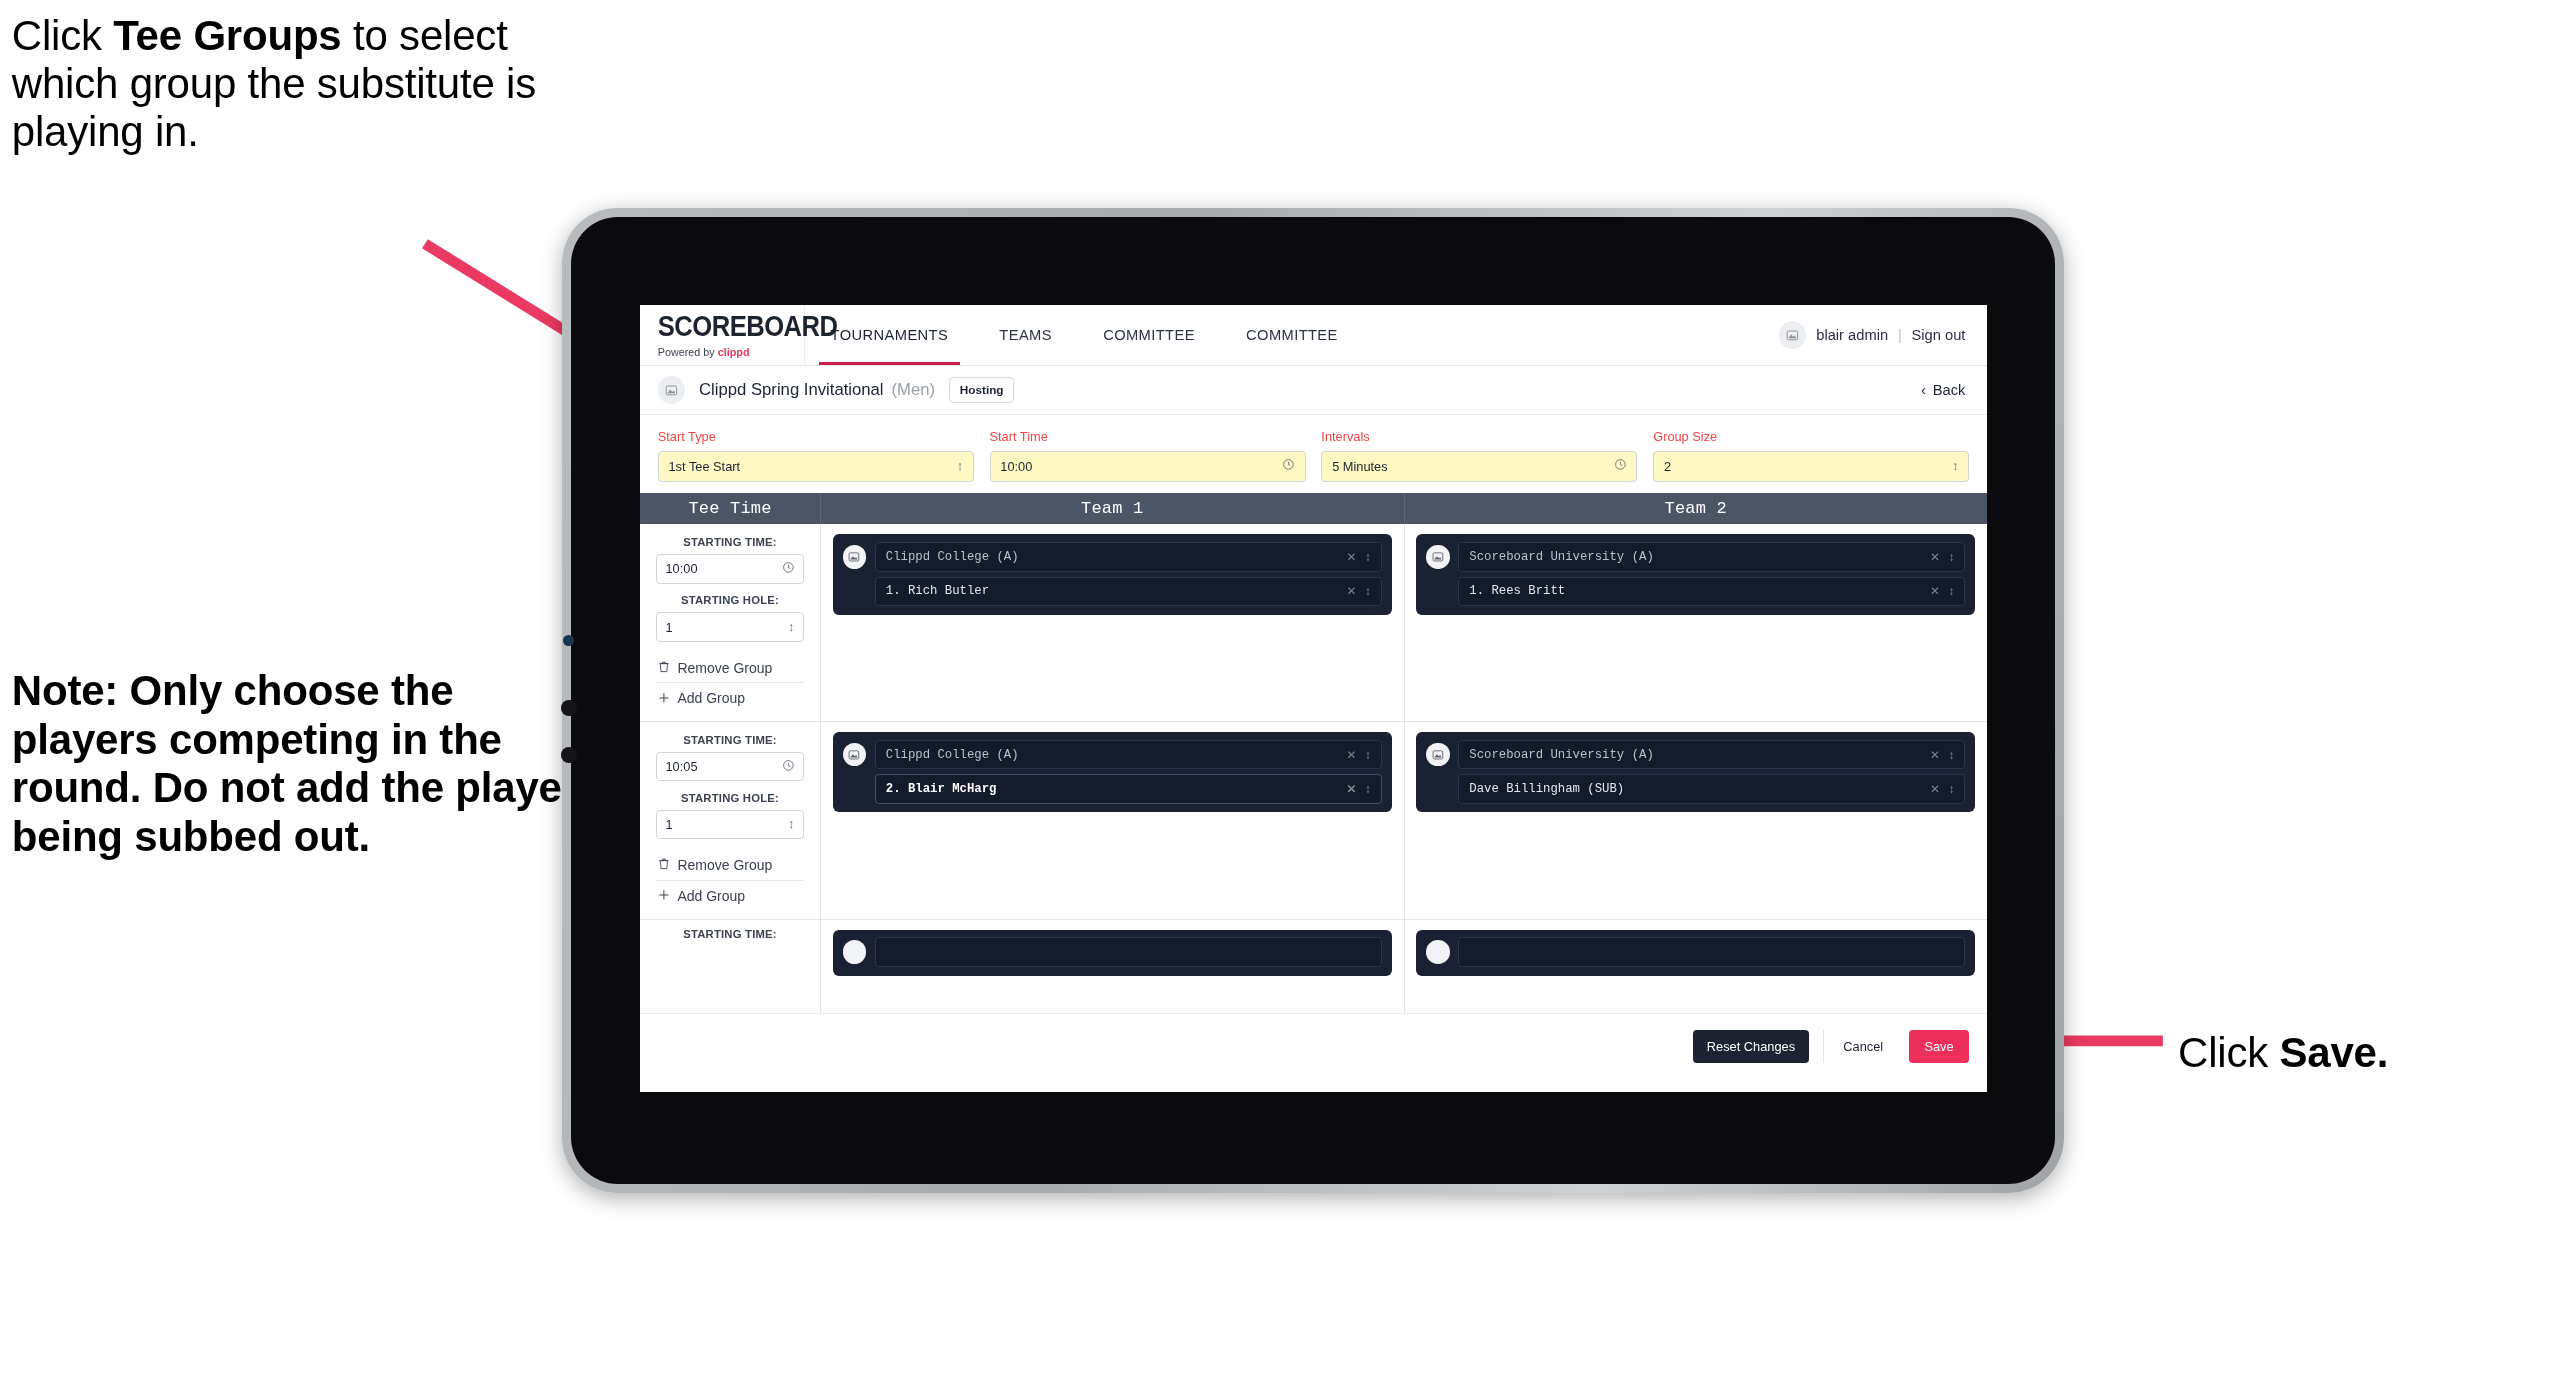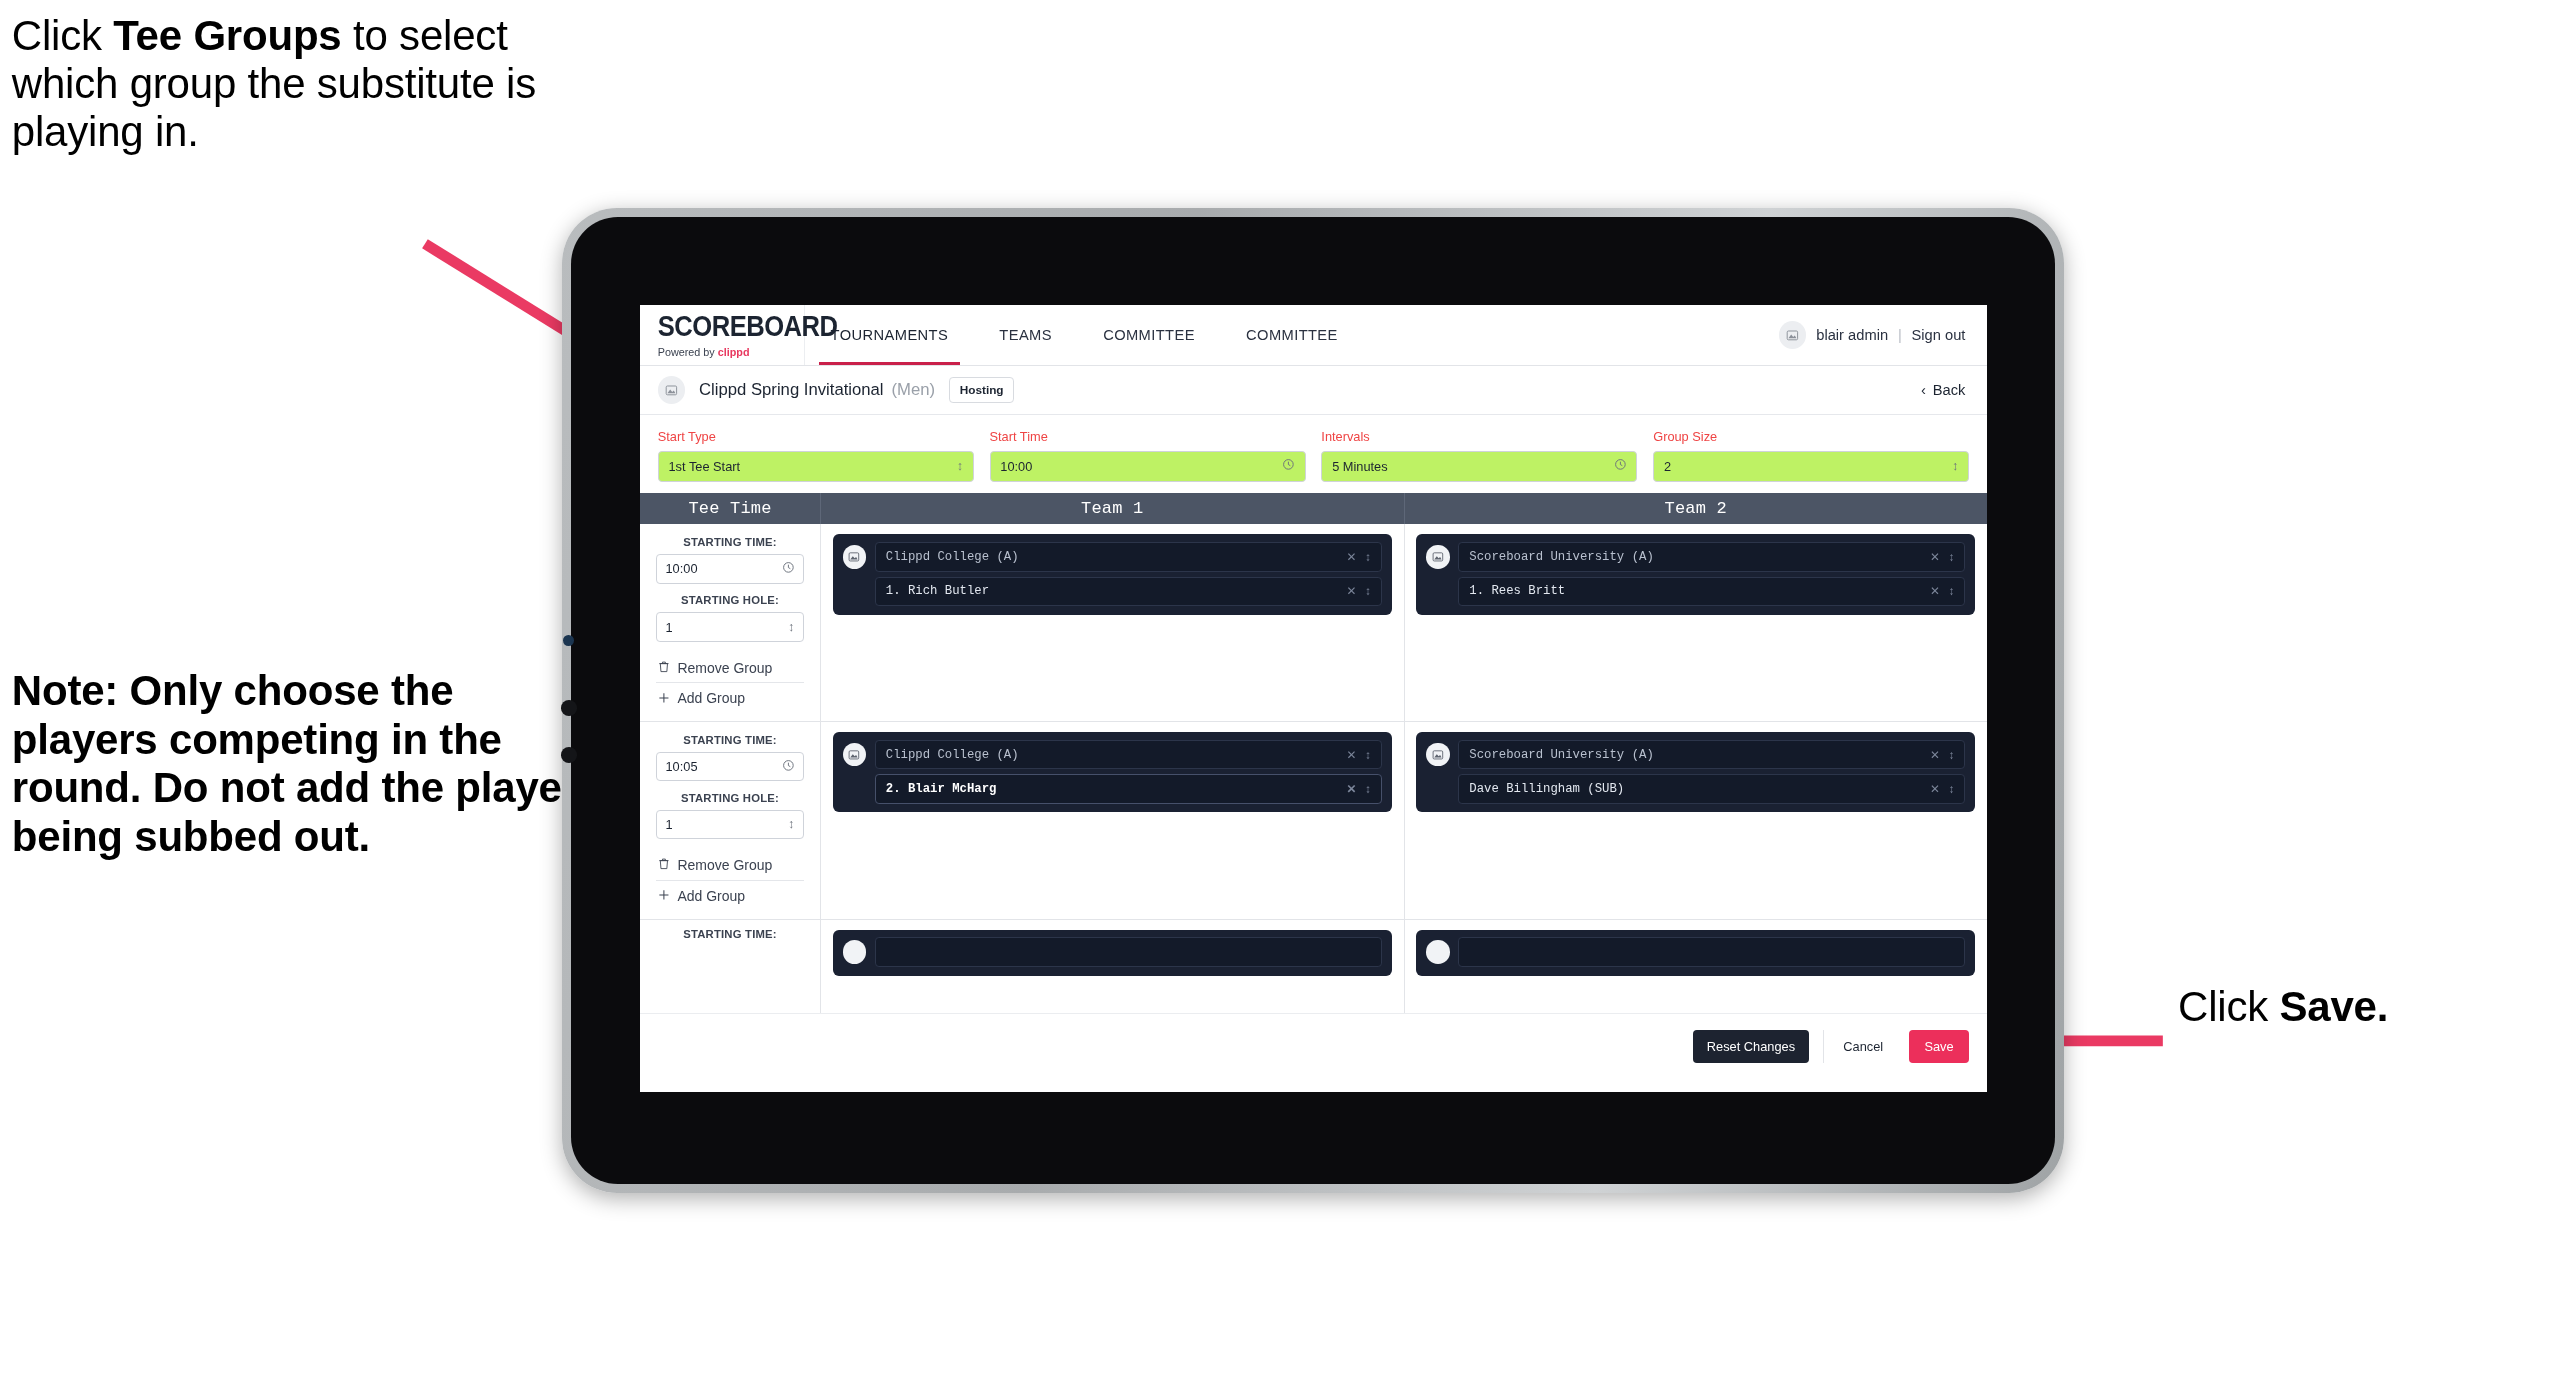--- a/index.html
+++ b/index.html
@@ -15,21 +15,21 @@
   .anno {
     position: absolute;
     color: #000;
     font-size: 42px;
     line-height: 1.14;
     letter-spacing: -0.2px;
   }
   .anno b { font-weight: 700; }
   #anno-top { left: 11.8px; top: 11.8px; width: 551px; }
   #anno-note { left: 11.8px; top: 667px; width: 590px; font-weight: 700; line-height: 1.16; }
-  #anno-save { left: 2178px; top: 983px; width: 393px; font-size: 42px; }
+  #anno-save { left: 2178px; top: 1029px; width: 393px; font-size: 42px; }
 
   svg.arrow { position: absolute; overflow: visible; pointer-events: none; }
 
   
   #tablet {
     position: absolute;
     left: 562px; top: 208px;
     width: 1502px; height: 985px;
     background: linear-gradient(100deg,#b9bcbe 0%, #a8abad 38%, #cfd2d4 72%, #9fa3a5 100%);
     border-radius: 55px;
@@ -113,21 +113,21 @@
   #backlink {
     margin-left:auto; font-size:14.7px; color:#1c2431; cursor:pointer;
     display:flex; align-items:center; gap:6.9px;
   }
 
   
   #formrow { display:flex; gap:15.7px; padding: 13.8px 17.7px 11.8px 17.7px; background:#fff; }
   .fld { flex:1 1 0; }
   .fld label { display:block; font-size:12.8px; color:#ef4444; margin-bottom:6.9px; }
   .inputbox {
-    height:31px; border:1px solid #cfd3da; border-radius:3.9px; background:#bef264;
+    height:31px; border:1px solid #cfd3da; border-radius:3.9px; background:#fef9c3;
     display:flex; align-items:center; padding: 0 9.8px;
     font-size:12.8px; color:#1c2431; cursor:pointer;
   }
   .inputbox .val { flex:1; }
   .stepico { color:#6b717b; font-size:12.8px; line-height:1; }
 
   
   #theadrow {
     display:flex; background:#4c5565; color:#fff;
     height: 31px; align-items:stretch;

